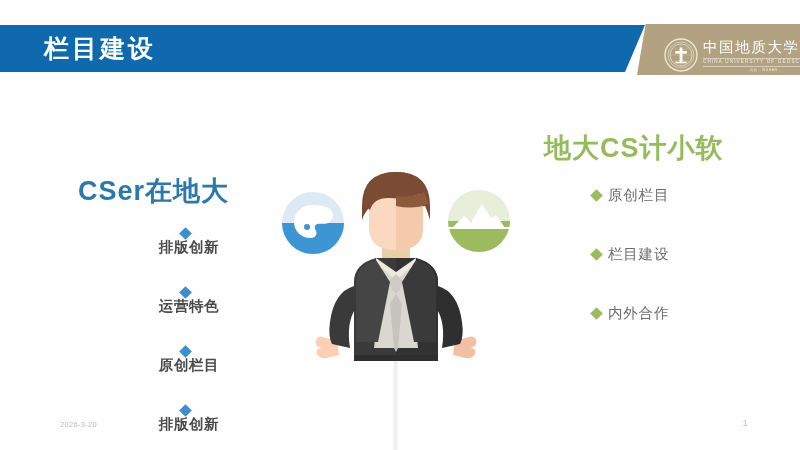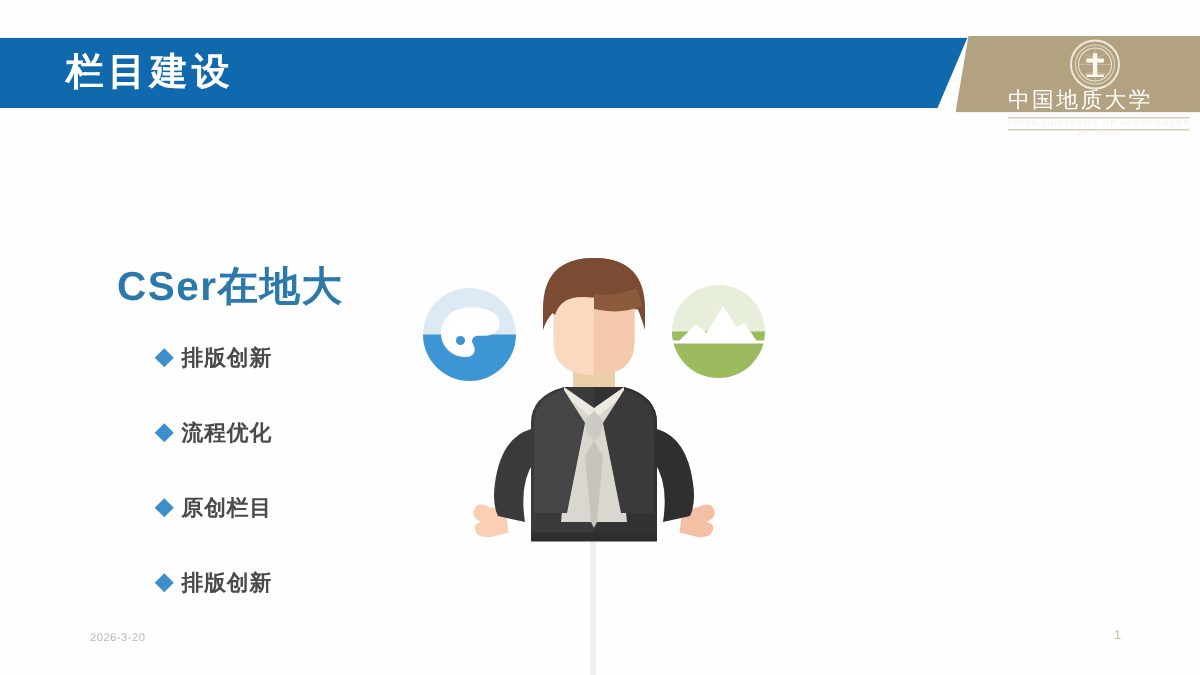--- a/index.html
+++ b/index.html
@@ -40,22 +40,21 @@
     left: 637px; top: 24px;
     width: 163px; height: 51px;
     background: #b2a281;
     clip-path: polygon(5.3% 0, 100% 0, 100% 100%, 0 100%);
   }
   .logo-wrap {
     position: absolute;
     left: 664px; top: 26px;
     width: 132px; height: 46px;
     display: flex;
-    align-items: center;
-    flex-direction: column;
+    align-items: flex-end;
   }
   .logo-seal {
     width: 34px; height: 34px;
     flex: 0 0 34px;
     position: relative;
   }
   .logo-seal svg { display: block; }
   .logo-text {
     margin-left: 5px;
     display: flex;
@@ -112,21 +111,21 @@
   .bullets {
     margin-top: 20px;
     padding: 0;
     list-style: none;
   }
   .bullet {
     display: flex;
     align-items: center;
     white-space: nowrap;
   }
-  .col-left .bullet  { margin: 0 0 31px 47px; }
+  .col-left .bullet  { margin: 0 0 31px 47px; flex-direction: column; }
   .col-right .bullet { margin: 0 0 40px 62px; }
 
   .diamond {
     width: 9px; height: 9px;
     flex: 0 0 9px;
     transform: rotate(45deg);
     margin-right: 7px;
   }
   .diamond.blue  { background: #3d8ecb; }
   .diamond.green { background: #9cbb5f; }
@@ -192,33 +191,50 @@
 
   <div class="col col-left">
     <div class="col-heading">CSer在地大</div>
     <ul class="bullets">
       <li class="bullet">
         <span class="diamond blue"></span>
         <span class="bullet-label">排版创新</span>
       </li>
       <li class="bullet">
         <span class="diamond blue"></span>
-        <span class="bullet-label">流程优化</span>
+        <span class="bullet-label">运营特色</span>
       </li>
       <li class="bullet">
         <span class="diamond blue"></span>
         <span class="bullet-label">原创栏目</span>
       </li>
       <li class="bullet">
         <span class="diamond blue"></span>
         <span class="bullet-label">排版创新</span>
       </li>
     </ul>
   </div>
 
+  <div class="col col-right">
+    <div class="col-heading">地大CS计小软</div>
+    <ul class="bullets">
+      <li class="bullet">
+        <span class="diamond green"></span>
+        <span class="bullet-label">原创栏目</span>
+      </li>
+      <li class="bullet">
+        <span class="diamond green"></span>
+        <span class="bullet-label">栏目建设</span>
+      </li>
+      <li class="bullet">
+        <span class="diamond green"></span>
+        <span class="bullet-label">内外合作</span>
+      </li>
+    </ul>
+  </div>
 
   <div class="illus">
     <svg width="252" height="300" viewBox="0 0 252 300">
 
       <g>
         <rect x="123.5" y="188" width="4" height="112" fill="#f0f0f0"></rect>
         <circle cx="125.5" cy="187" r="7.5" fill="#f1f1f1"></circle>
       </g>
 
       <g>

